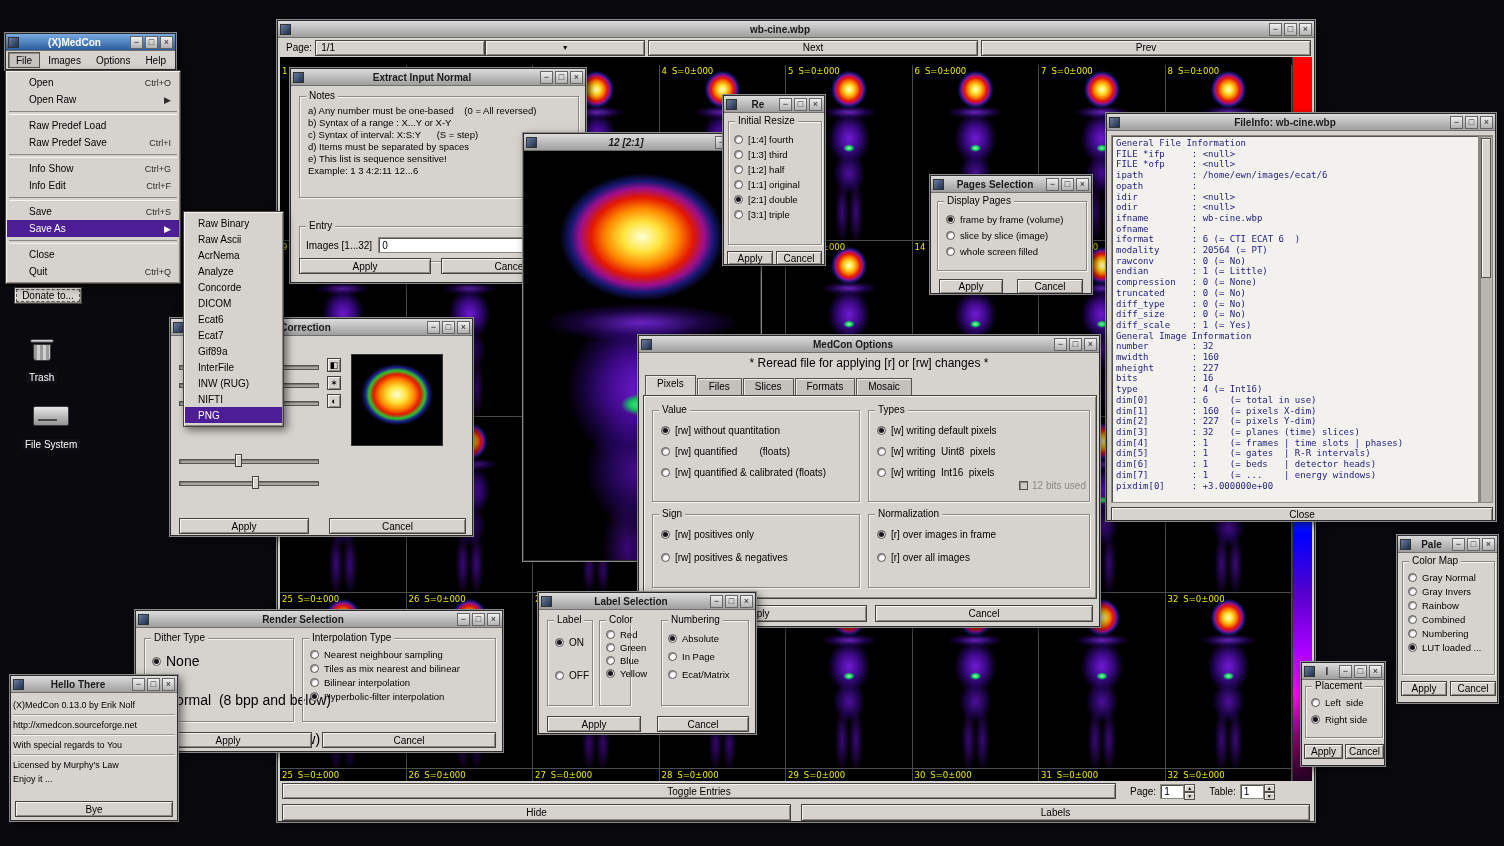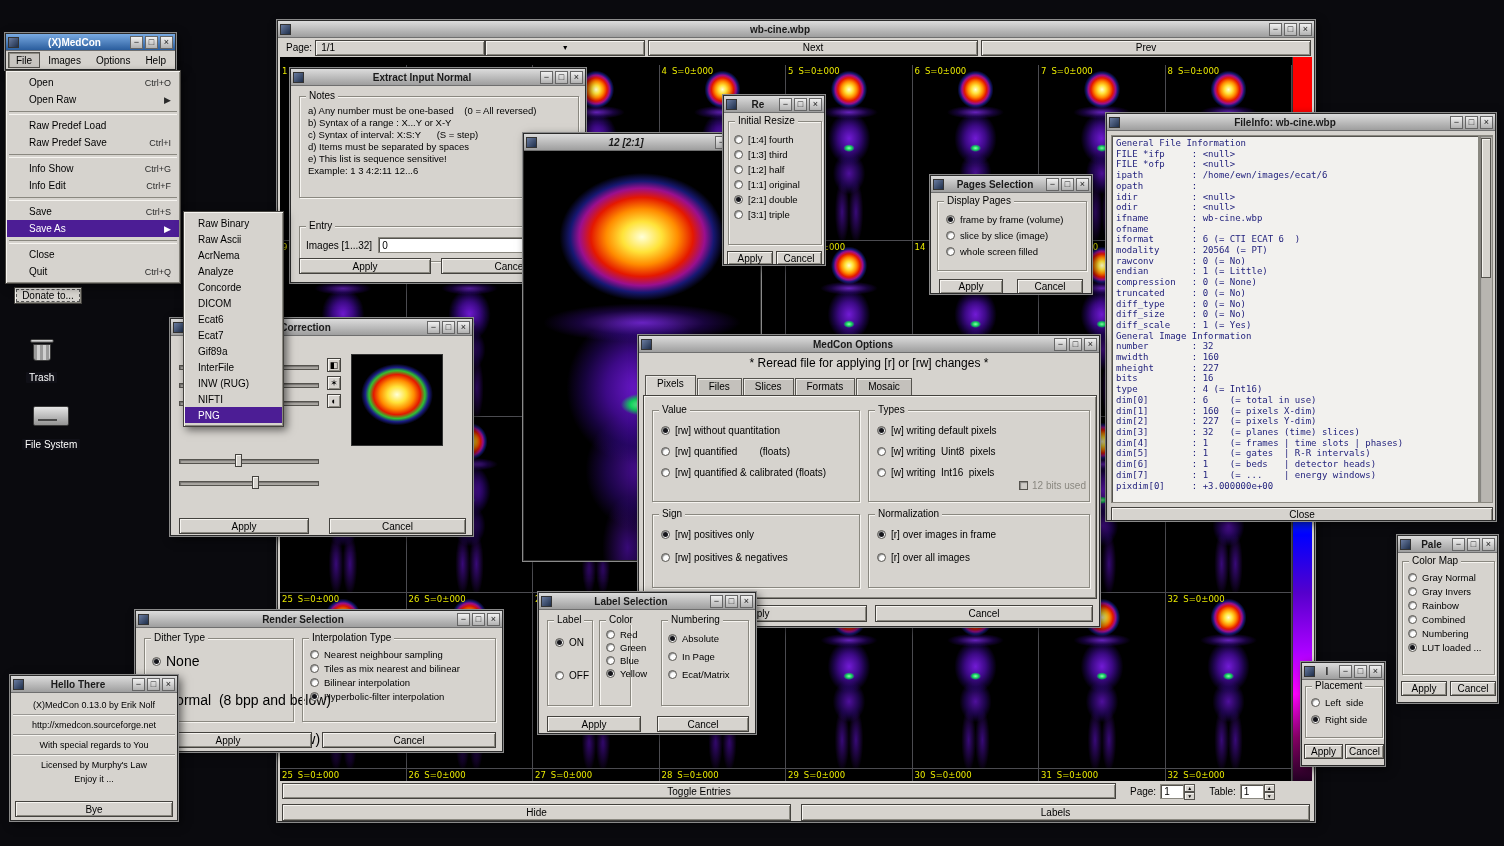--- a/index.html
+++ b/index.html
@@ -190,21 +190,21 @@
 
 #win-place{left:1301px;top:662px;width:84px;height:104px;z-index:9;}
 #place-frame{left:3px;top:6px;width:78px;height:52px;}
 #place-frame .radio-col{left:5px;top:10px;gap:6px;font-size:9.5px;}
 #place-apply{position:absolute;left:2px;top:64px;width:39px;height:15px;}
 #place-cancel{position:absolute;left:43px;top:64px;width:39px;height:15px;}
 
 
 #win-hello{left:10px;top:675px;width:168px;height:146px;z-index:10;}
 #hello-lines{position:absolute;left:2px;top:2px;right:2px;}
-#hello-lines .text-line{font-size:9px;text-align:center;padding:5px 0 4px;white-space:nowrap;overflow:hidden;}
+#hello-lines .text-line{font-size:9px;padding:5px 0 4px;white-space:nowrap;overflow:hidden;}
 #hello-lines .text-line:nth-child(-n+3){border-bottom:1px solid #9a9894;box-shadow:0 1px 0 #f6f4f0;}
 #hello-lines .text-line:nth-child(5){padding-top:0;}
 #hello-bye{position:absolute;left:4px;top:108px;width:158px;height:16px;}
 </style>
 </head>
 <body>
 
 <div id="desktop"></div>
 
 <div id="win-main" class="window">

